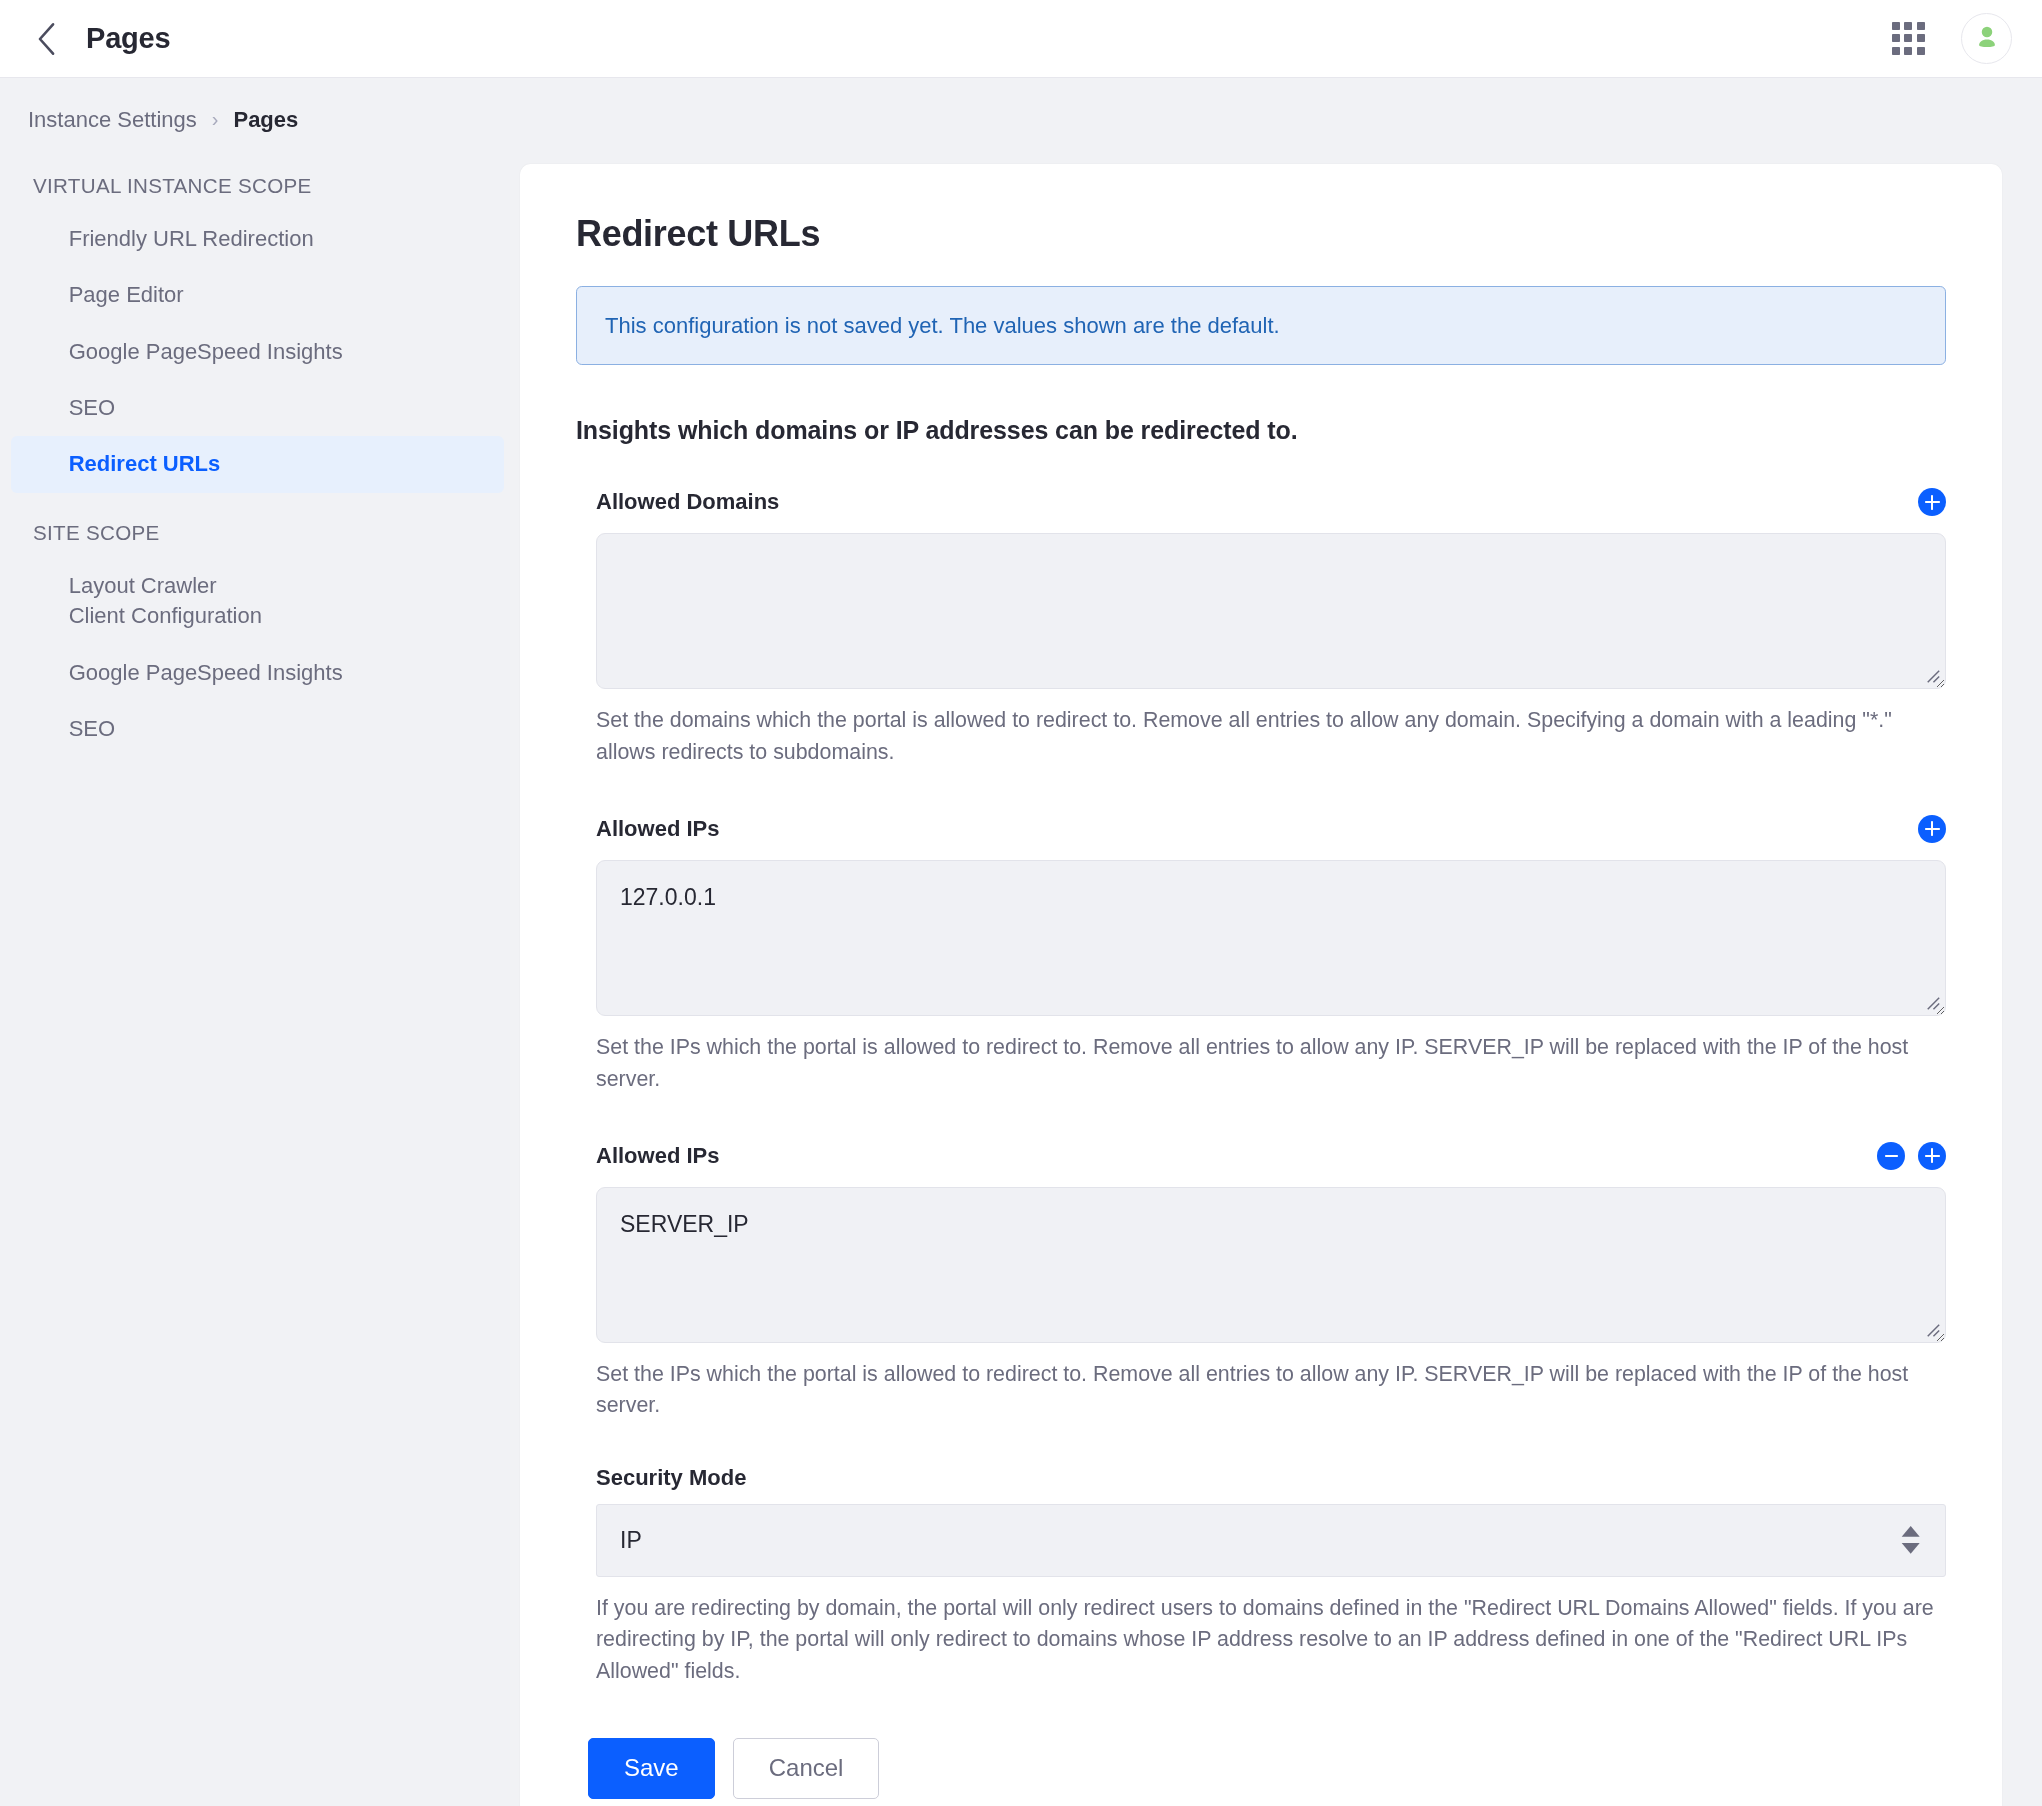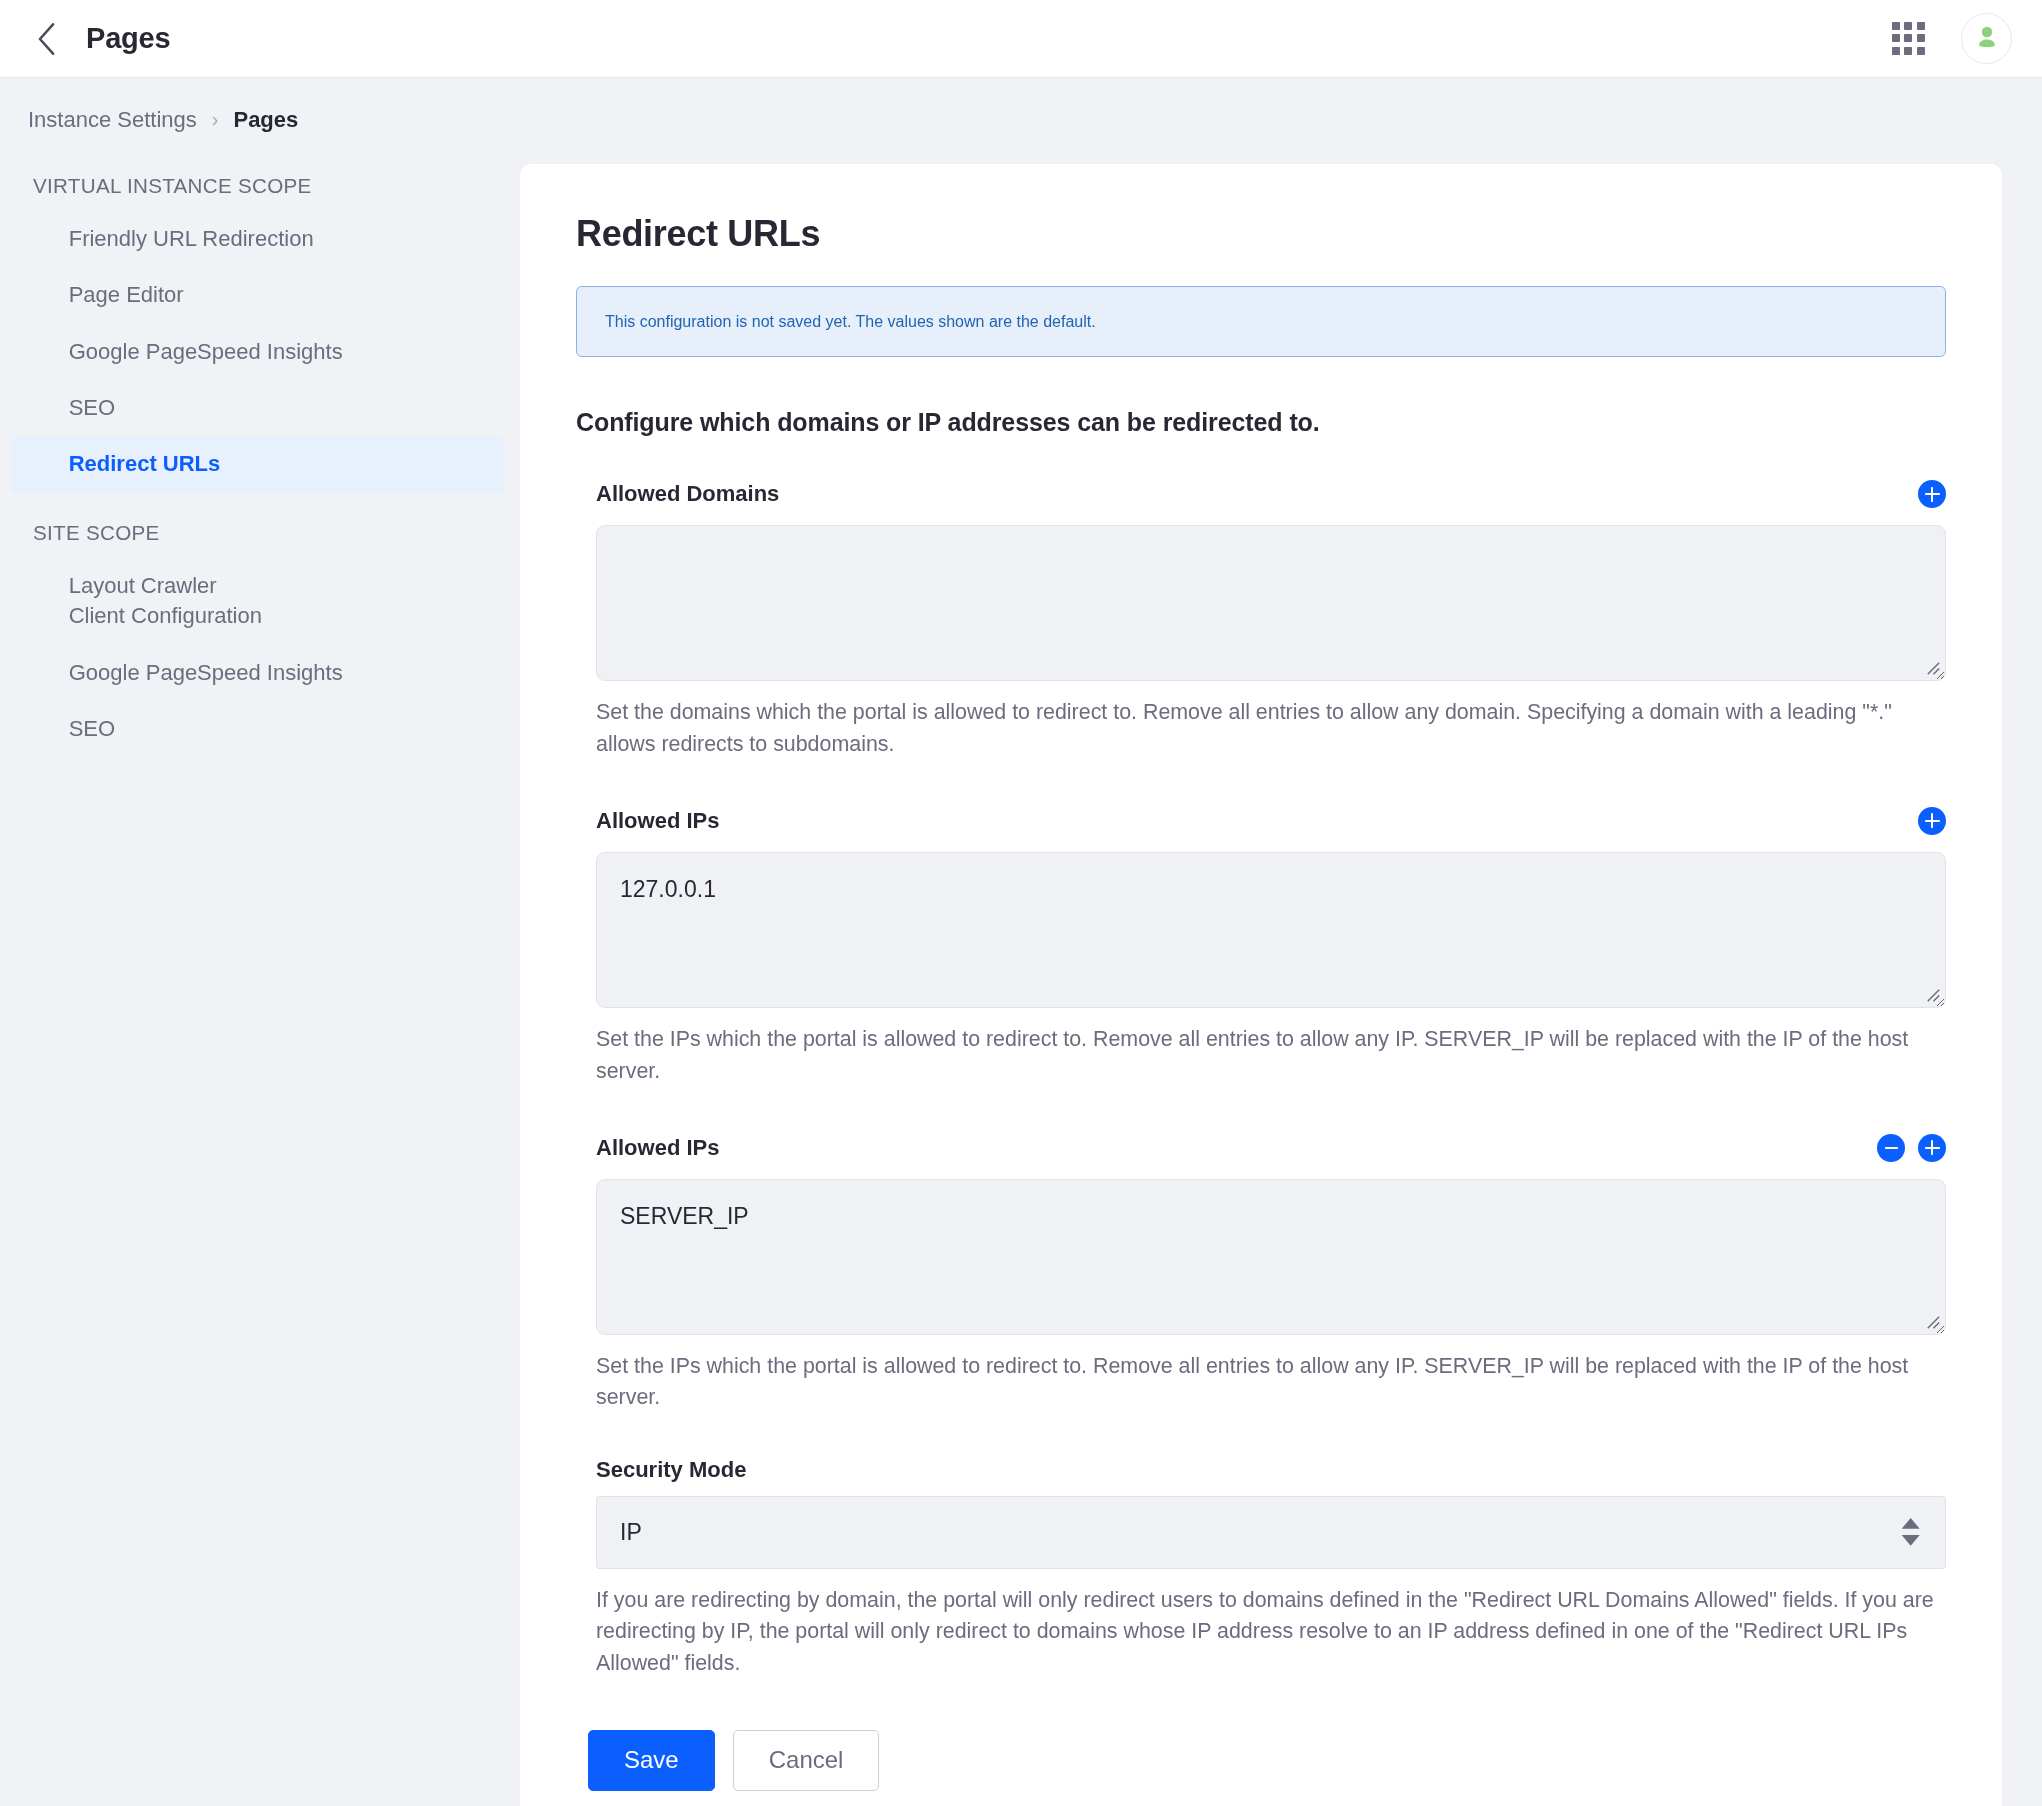--- a/index.html
+++ b/index.html
@@ -120,21 +120,21 @@
     letter-spacing: -0.3px;
     margin-bottom: 31px;
   }
 
   .alert {
     background: #e7effb;
     border: 1.6px solid #8bb0e2;
     border-radius: 5.8px;
     padding: 25.5px 28px;
     color: #2064b4;
-    font-size: 16px;
+    font-size: 22px;
     margin-bottom: 51px;
   }
 
   .section-heading {
     font-size: 25px;
     font-weight: 700;
     color: #272833;
     margin-bottom: 39px;
     letter-spacing: -0.1px;
   }
@@ -312,21 +312,21 @@
     <div class="nav-item">SEO</div>
   </div>
 
   <div class="main">
     <div class="card">
 
       <div class="card-title">Redirect URLs</div>
 
       <div class="alert">This configuration is not saved yet. The values shown are the default.</div>
 
-      <div class="section-heading">Configure which domains or IP addresses can be redirected to.</div>
+      <div class="section-heading">Insights which domains or IP addresses can be redirected to.</div>
 
       <div class="field">
         <div class="field-head">
           <span class="field-label">Allowed Domains</span>
           <span class="field-actions">
             <button class="circ-btn plus"></button>
           </span>
         </div>
         <div class="ta-wrap">
           <textarea class="textarea" style=""></textarea>

